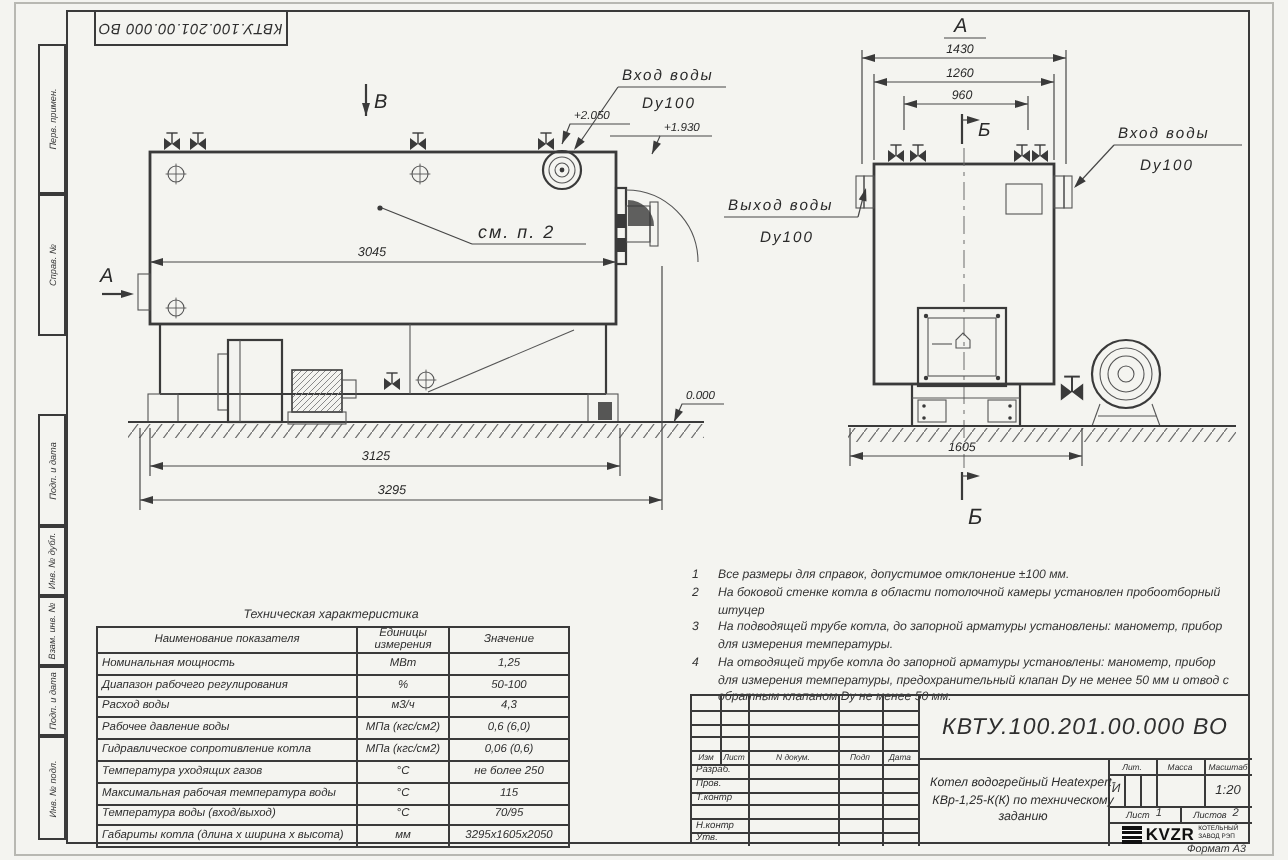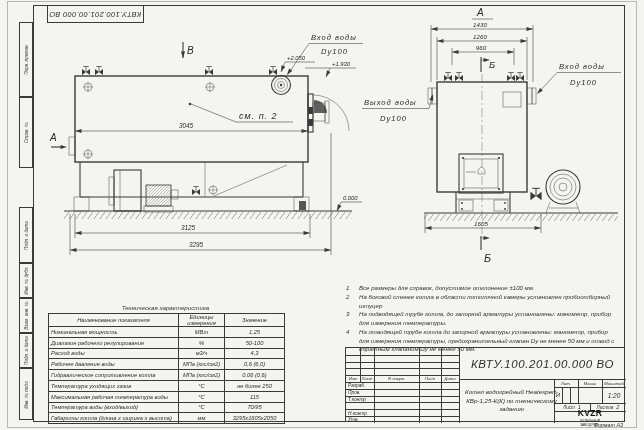--- a/index.html
+++ b/index.html
@@ -38,21 +38,21 @@
   .ttable{left:48px;top:313px;width:236px;border-collapse:collapse;table-layout:fixed;font-size:5.7px;font-style:italic;color:#2e2e2e;}
   .ttable td,.ttable th{border:.9px solid #3a3a3a;padding:0 2px;height:9.8px;font-weight:normal;overflow:hidden;}
   .ttable .c{text-align:center;}
   
   .stamp{left:345px;top:347px;width:280px;height:75px;border:1.4px solid #3a3a3a;font-style:italic;color:#2e2e2e;}
   .stamp .ln{position:absolute;background:#3a3a3a;}
   .stamp .tcell{position:absolute;display:flex;align-items:center;justify-content:center;text-align:center;}
   .stamp .small{font-size:4.2px;}
   .docnum{font-size:11.5px;letter-spacing:.6px;}
   .rowlab{position:absolute;left:2px;font-size:4.8px;}
-  .org{display:flex;align-items:center;justify-content:center;gap:2px;font-style:normal;flex-direction:column;}
+  .org{display:flex;align-items:center;justify-content:center;gap:2px;font-style:normal;}
   .logo-mark{width:10px;height:9px;background:#111;display:inline-block;
      background-image:linear-gradient(#111 20%,#fff 20%,#fff 30%,#111 30%,#111 45%,#fff 45%,#fff 55%,#111 55%,#111 70%,#fff 70%,#fff 80%,#111 80%);}
   .logo-word{font-weight:bold;font-size:8.5px;color:#111;letter-spacing:.3px;}
   .logo-side{font-size:3.2px;line-height:1.15;color:#222;text-align:left;}
   .fmt{left:540px;top:422px;width:83px;text-align:right;font-size:5.4px;font-style:italic;color:#333;}
 </style>
 </head>
 <body>
 
 <div class="abs sheet-edge"></div>

